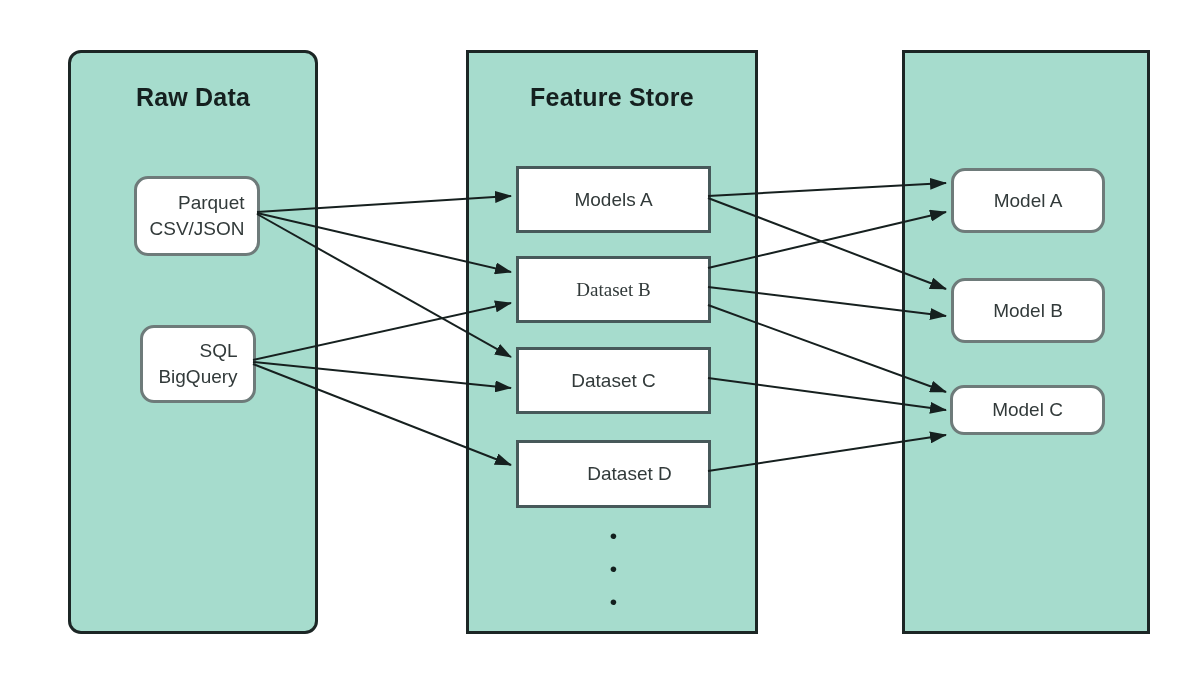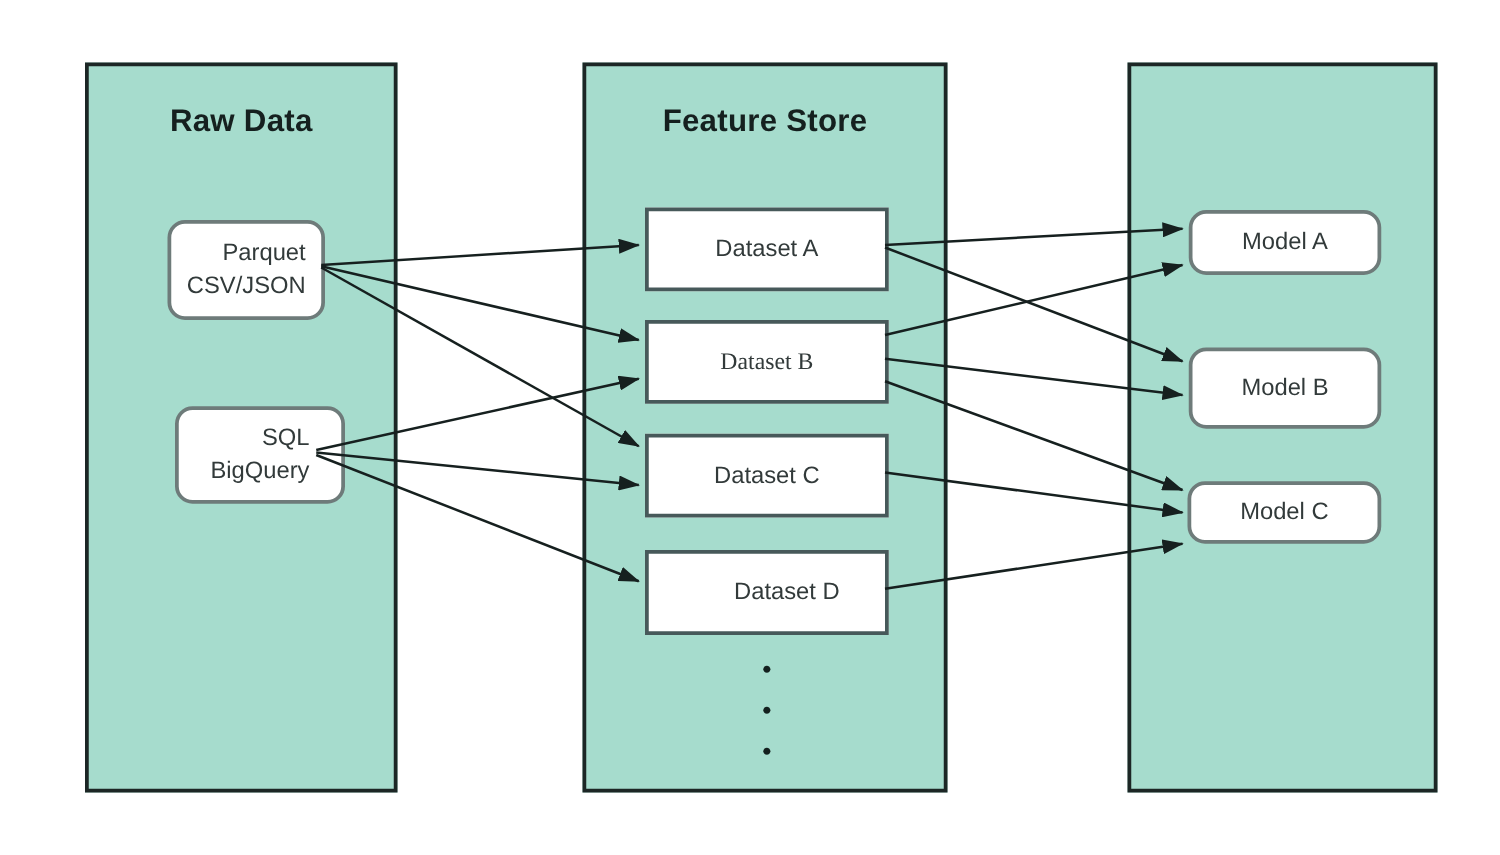--- a/index.html
+++ b/index.html
@@ -19,21 +19,21 @@
     background:#ffffff;
     overflow:hidden;
   }
   .panel{
     position:absolute;
     top:50px;height:584px;
     background:var(--panel-fill);
     border:3px solid var(--panel-border);
     box-sizing:border-box;
   }
-  .panel-raw{left:68px;width:250px;}
+  .panel-raw{left:68px;width:250px;border-radius:13px;}
   .panel-feature{left:466px;width:292px;}
   .panel-models{left:902px;width:248px;}
   .panel-title{
     position:absolute;
     top:30px;left:0;right:0;
     text-align:center;
     font-size:25px;
     font-weight:bold;
     color:var(--title-text);
     letter-spacing:0.2px;
@@ -54,28 +54,28 @@
   .node-rounded{
     border:3px solid var(--node-border-rounded);
     border-radius:14px;
   }
   .node-square{
     border:3px solid var(--node-border-square);
     border-radius:0;
   }
   
   .node-parquet{left:63px;top:123px;width:126px;height:80px;}
-  .node-sql{left:69px;top:272px;width:136px;height:78px;}
+  .node-sql{left:69px;top:272px;width:116px;height:78px;}
   
   .node-dataset-a{left:47px;top:113px;width:195px;height:67px;}
   .node-dataset-b{left:47px;top:203px;width:195px;height:67px;font-family:Liberation Serif, serif;}
   .node-dataset-c{left:47px;top:294px;width:195px;height:67px;}
   .node-dataset-d{left:47px;top:387px;width:195px;height:68px;padding-left:32px;}
   
-  .node-model-a{left:46px;top:115px;width:154px;height:52px;}
+  .node-model-a{left:46px;top:115px;width:154px;height:65px;}
   .node-model-b{left:46px;top:225px;width:154px;height:65px;}
   .node-model-c{left:45px;top:332px;width:155px;height:50px;}
   .ellipsis{
     position:absolute;
     left:47px;top:466px;width:195px;
     display:flex;flex-direction:column;align-items:center;
     color:#13201e;
     font-size:21px;
     line-height:33px;
     user-select:none;
@@ -100,21 +100,21 @@
   <div class="panel panel-raw">
     <div class="panel-title">Raw Data</div>
     <div class="node node-rounded node-parquet">Parquet
 CSV/JSON</div>
     <div class="node node-rounded node-sql">SQL
 BigQuery</div>
   </div>
 
   <div class="panel panel-feature">
     <div class="panel-title">Feature Store</div>
-    <div class="node node-square node-dataset-a">Dataset A</div>
+    <div class="node node-square node-dataset-a">Models A</div>
     <div class="node node-square node-dataset-b">Dataset B</div>
     <div class="node node-square node-dataset-c">Dataset C</div>
     <div class="node node-square node-dataset-d">Dataset D</div>
     <div class="ellipsis">
       <span>•</span>
       <span>•</span>
       <span>•</span>
     </div>
   </div>
 

